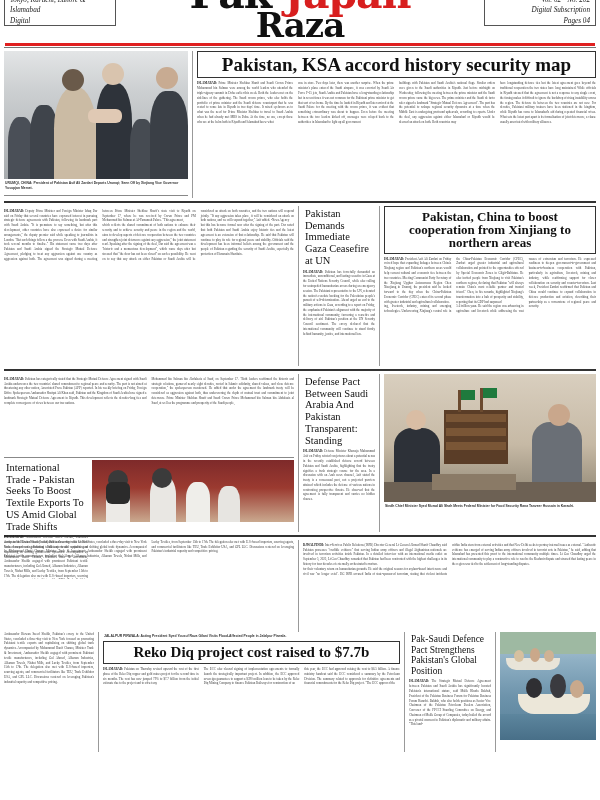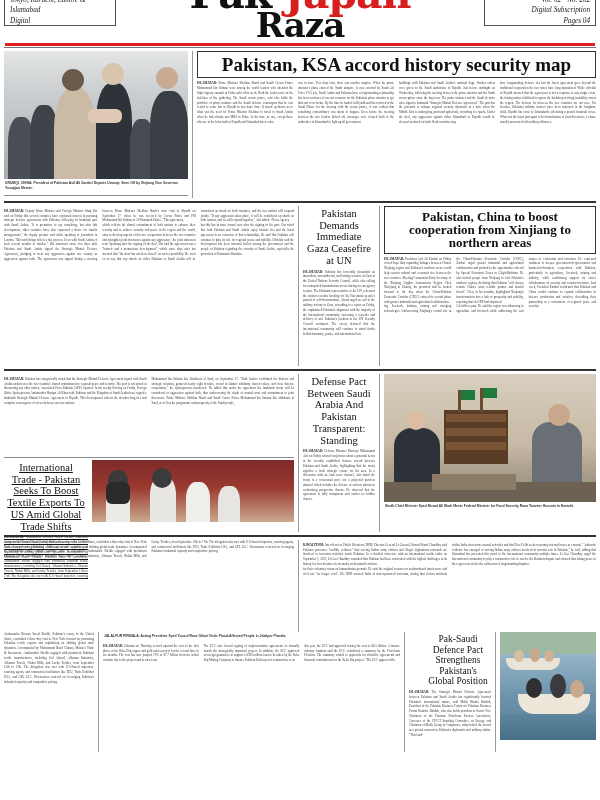--- a/index.html
+++ b/index.html
@@ -39,21 +39,21 @@
     font-family:"Liberation Serif","DejaVu Serif",serif;
     font-weight:bold; text-align:center; line-height:1.02;
     border:1px solid #333; padding:3px 4px; background:#fff;
   }
   .hl-xl { font-size:19px; }
   .hl-lg { font-size:15px; }
   .hl-md { font-size:13px; }
 
   .sidehead {
     font-family:"Liberation Serif",serif; font-size:10.5px; line-height:1.12;
-    text-align:center; font-weight:400; padding:2px 2px 3px;
+    text-align:left; font-weight:400; padding:2px 2px 3px;
   }
 
   
   .body-col { font-size:3.1px; line-height:1.55; text-align:justify; color:#3b3b3b;
               font-family:"Liberation Serif",serif; hyphens:auto; overflow:hidden; }
   .body-col .dl { font-weight:bold; font-variant:small-caps; color:#222; }
   .cols2 { column-count:2; column-gap:5px; }
   .cols3 { column-count:3; column-gap:5px; }
   .cols4 { column-count:4; column-gap:5px; }
 
@@ -174,21 +174,21 @@
 
     <div style="width:290px;">
       <div class="cols2 body-col" style="margin-top:3px; height:78px;">
         <p><span class="dl">ISLAMABAD:</span>
            <span>Pakistan has categorically stated that the Strategic Mutual Defence Agreement signed with Saudi Arabia underscores the two countries' shared commitment to regional peace and security. The pact is not aimed at threatening any other nation, Associated Press Pakistan (APP) reported.  In his weekly briefing on Friday, Foreign Office Spokesperson Ambassador Shafqat Ali Khan said, Pakistan and the Kingdom of Saudi Arabia have signed a landmark Strategic Mutual Defence Agreement in Riyadh. This development reflects the decades-long ties and complete convergence of views between our two nations.</span></p>
         <p>Mohammad bin Salman bin Abdulaziz al Saud, on September 17.  "Both leaders reaffirmed the historic and strategic relations, garnered nearly eight decades, rooted in Islamic solidarity, shared values, and close defence cooperation," the spokesperson mentioned. He added that under the agreement the landmark treaty will be considered as aggression against both, thus underscoring the depth of mutual trust and commitment to joint deterrence.  Prime Minister Shehbaz Sharif and Saudi Crown Prince Mohammad bin Salman bin Abdulaziz al Saud, at well as the programme and prosperity of the Saudi people,</p>
       </div>
       <div class="hr-d"></div>
 
       <div class="row" style="margin-top:2px;">
-        <div style="width:84px;text-decoration:underline;">
+        <div style="width:84px;">
           <div class="sidehead">International Trade - Pakistan Seeks To Boost Textile Exports To US Amid Global Trade Shifts</div>
           <div class="body-col" style="height:44px;">
             <span class="dl">ISLAMABAD:</span>
             <span>Ambassador Rizwan Saeed Sheikh, Pakistan's envoy to the United States, concluded a three-day visit to New York focused on promoting Pakistani textile exports and capitalising on shifting global trade dynamics. Accompanied by Mohammad Hanif Channa, Minister Trade &amp; Investment, Ambassador Sheikh engaged with prominent Pakistani textile manufacturers, including Gul Ahmed, Alkaram Industries, Alkaram Towels, Nishat Mills, and Lucky Textiles, from September 15th to 17th. The delegation also met with U.S.-based importers, sourcing agents, and commercial facilitators like TEU, Trade Exhibitor USA, and GPL LLC. Discussions centered on leveraging Pakistan's industrial capacity and competitive pricing.</span>
           </div>
         </div>
         <div style="flex:1;">
           <div class="photo ph-stage" style="height:62px;">
             <div class="sky" style="background:linear-gradient(180deg,#7e2a2a 0%,#9b3a30 45%,#caa98f 100%);"></div>
             <div class="fig" style="left:14px; width:24px; height:44px; background:#eceae6;"></div>
@@ -260,32 +260,33 @@
     <div style="width:90px;">
       <div class="body-col" style="height:66px;">
         <span>Ambassador Rizwan Saeed Sheikh, Pakistan's envoy to the United States, concluded a three-day visit to New York focused on promoting Pakistani textile exports and capitalising on shifting global trade dynamics. Accompanied by Mohammad Hanif Channa, Minister Trade &amp; Investment, Ambassador Sheikh engaged with prominent Pakistani textile manufacturers, including Gul Ahmed, Alkaram Industries, Alkaram Towels, Nishat Mills, and Lucky Textiles, from September 15th to 17th. The delegation also met with U.S.-based importers, sourcing agents, and commercial facilitators like TEU, Trade Exhibitor USA, and GPL LLC. Discussions centered on leveraging Pakistan's industrial capacity and competitive pricing.</span>
       </div>
     </div>
 
     <div class="sep-v"></div>
 
     <div style="flex:1;">
       <div class="caption">JALALPUR PIRWALA: Acting President Syed Yousuf Raza Gilani Visits Flood-Affected People in Jalalpur Pirwala.</div>
+      <div class="hl hl-lg">Reko Diq project cost raised to $7.7b</div>
       <div class="cols3 body-col" style="margin-top:3px; height:70px;">
         <p><span class="dl">ISLAMABAD:</span>
            <span>Pakistan on Thursday revised upward the cost of the first phase of the Reko Diq copper and gold mines project for the second time in six months. The cost has now jumped 79% to $7.7 billion from the initial estimate due to the project and to offset any</span></p>
         <p>The ECC also cleared signing of implementation agreements to formally launch the strategically important project. In addition, the ECC approved sovereign guarantees to support a $390 million loan to be taken by the Reko Diq Mining Company to finance Pakistan Railways for construction of an</p>
         <p>this year, the ECC had approved raising the cost to $6.5 billion. A finance ministry handout said the ECC considered a summary by the Petroleum Division. The summary related to approvals for definitive agreements and financial commitments for the Reko Diq project. "The ECC approved the</p>
       </div>
     </div>
 
     <div class="sep-v"></div>
 
     <div style="width:82px;">
-      <div class="sidehead" style="font-size:9.5px;margin-left:16px;">Pak-Saudi Defence Pact Strengthens Pakistan's Global Position</div>
+      <div class="sidehead" style="font-size:9.5px;">Pak-Saudi Defence Pact Strengthens Pakistan's Global Position</div>
       <div class="body-col" style="height:60px;">
         <span class="dl">ISLAMABAD:</span>
         <span>The Strategic Mutual Defence Agreement between Pakistan and Saudi Arabia has significantly boosted Pakistan's international stature, said Malik Khuda Bakhsh, President of the Pakistan Business Forum for Pakistan Business Forum Karachi. Bakhsh, who also holds positions as Senior Vice Chairman of the Pakistan Petroleum Dealers Association, Convener of the FPCCI Standing Committee on Energy, and Chairman of Malik Group of Companies, today hailed the accord as a pivotal moment in Pakistan's diplomatic and military affairs. "This land-</span>
       </div>
     </div>
 
     <div class="sep-v"></div>
 
     <div style="width:96px;">
       <div class="photo ph-river" style="height:108px;">

